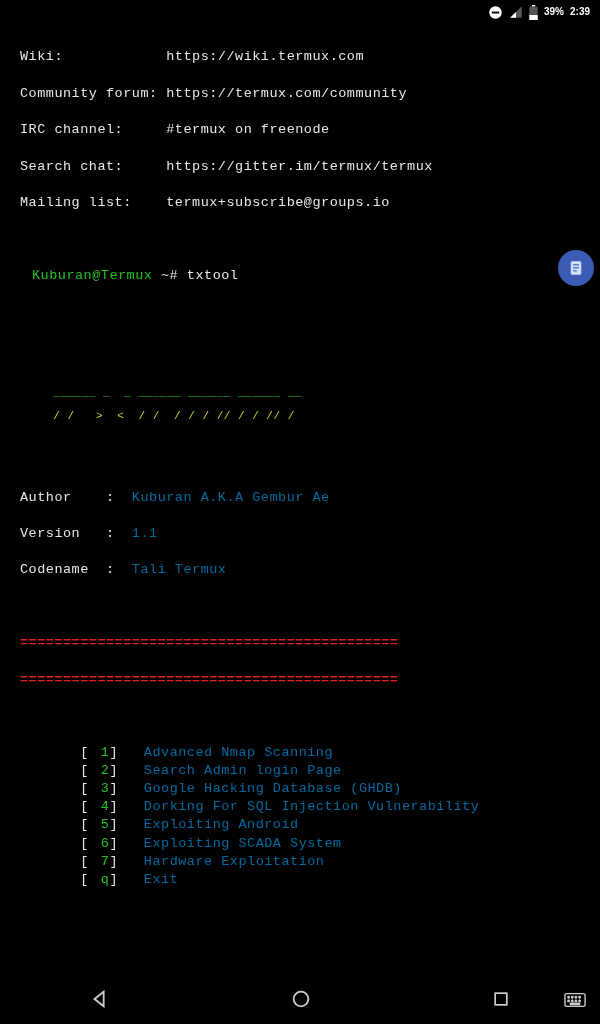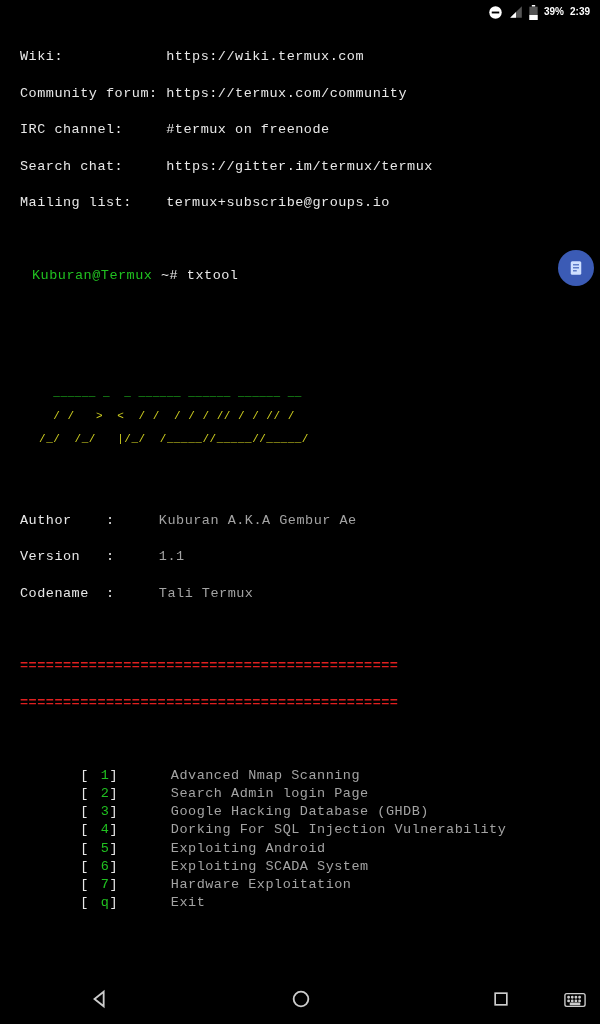--- a/index.html
+++ b/index.html
@@ -25,21 +25,21 @@
     font-size: 10px;
     font-weight: bold;
   }
   .status-icon { display:inline-flex; align-items:center; justify-content:center; }
   .term {
     padding: 6px 20px 0 20px;
     white-space: pre;
     letter-spacing: 0.5px;
   }
   .white { color: #e8e8e8; }
-  .cyan  { color: #a3a3a3; margin-left: 27px; }
+  .cyan  { color: #0369a1; }
   .grn   { color: #20c020; margin-left: 12px; }
   .ylw   { color: #d0d020; }
   .red   { color: #e02020; font-weight: bold; }
   .bold  { font-weight: normal; }
   .ascii { line-height: 1.05; font-size: 11px; letter-spacing: 0.5px; }
   .float-btn {
     position: absolute;
     right: 6px;
     top: 250px;
     width: 36px; height: 36px;
@@ -99,21 +99,20 @@
 <div class="row"><span class="white bold">IRC channel:</span><span>     </span><span class="white bold">#termux on freenode</span></div>
 <div class="row"><span class="white bold">Search chat:</span><span>     </span><span class="white bold">https://gitter.im/termux/termux</span></div>
 <div class="row"><span class="white bold">Mailing list:</span><span>    </span><span class="white bold">termux+subscribe@groups.io</span></div>
 <div class="row">&nbsp;</div>
 <div class="row"><span class="grn bold">Kuburan@Termux</span><span class="white bold"> ~# </span><span class="white bold">txtool</span></div>
 <div class="row">&nbsp;</div>
 <div class="row">&nbsp;</div>
 <div class="ascii grn">
 <div>   ______ _  _ ______ ______ ______ __</div>
 <div class="ylw">   / /   &gt;  &lt;  / /  / / / // / / // /</div>
-<div class="ylw"> /_/  /_/   |/_/  /_____//_____//_____/</div>
 </div>
 <div class="row">&nbsp;</div>
 <div class="row"><span class="white bold">Author</span><span class="white bold">   </span><span class="white bold"> :  </span><span class="cyan bold">Kuburan A.K.A Gembur Ae</span></div>
 <div class="row"><span class="white bold">Version</span><span class="white bold">  </span><span class="white bold"> :  </span><span class="cyan bold">1.1</span></div>
 <div class="row"><span class="white bold">Codename</span><span class="white bold"> </span><span class="white bold"> :  </span><span class="cyan bold">Tali Termux</span></div>
 <div class="row">&nbsp;</div>
 <div class="red">============================================</div>
 <div class="red">============================================</div>
 <div class="row">&nbsp;</div>
 <div id="main-menu"><div class="row"><span class="white bold">       [</span><span class="grn bold">1</span><span class="white bold">]</span><span>   </span><span class="cyan bold">Advanced Nmap Scanning</span></div><div class="row"><span class="white bold">       [</span><span class="grn bold">2</span><span class="white bold">]</span><span>   </span><span class="cyan bold">Search Admin login Page</span></div><div class="row"><span class="white bold">       [</span><span class="grn bold">3</span><span class="white bold">]</span><span>   </span><span class="cyan bold">Google Hacking Database (GHDB)</span></div><div class="row"><span class="white bold">       [</span><span class="grn bold">4</span><span class="white bold">]</span><span>   </span><span class="cyan bold">Dorking For SQL Injection Vulnerability</span></div><div class="row"><span class="white bold">       [</span><span class="grn bold">5</span><span class="white bold">]</span><span>   </span><span class="cyan bold">Exploiting Android</span></div><div class="row"><span class="white bold">       [</span><span class="grn bold">6</span><span class="white bold">]</span><span>   </span><span class="cyan bold">Exploiting SCADA System</span></div><div class="row"><span class="white bold">       [</span><span class="grn bold">7</span><span class="white bold">]</span><span>   </span><span class="cyan bold">Hardware Exploitation</span></div><div class="row"><span class="white bold">       [</span><span class="grn bold">q</span><span class="white bold">]</span><span>   </span><span class="cyan bold">Exit</span></div></div>

